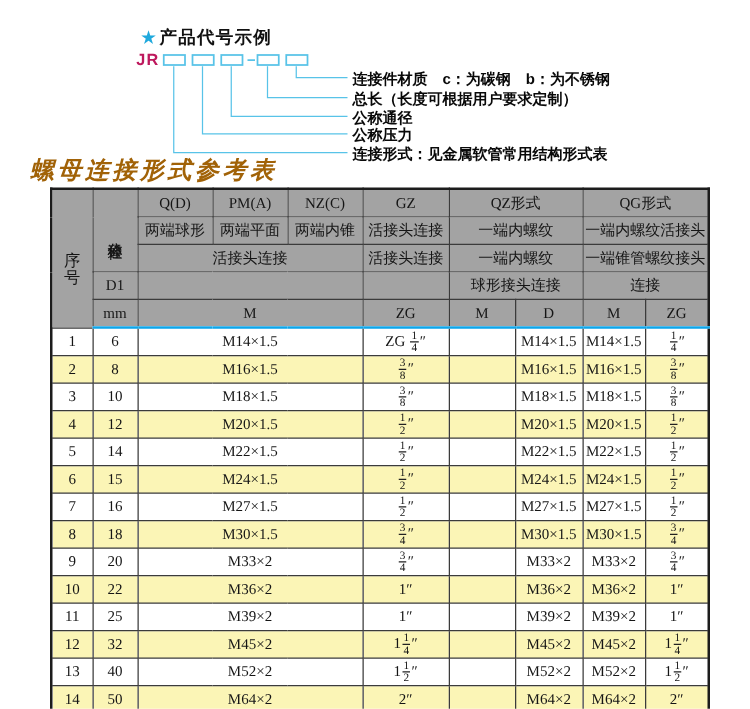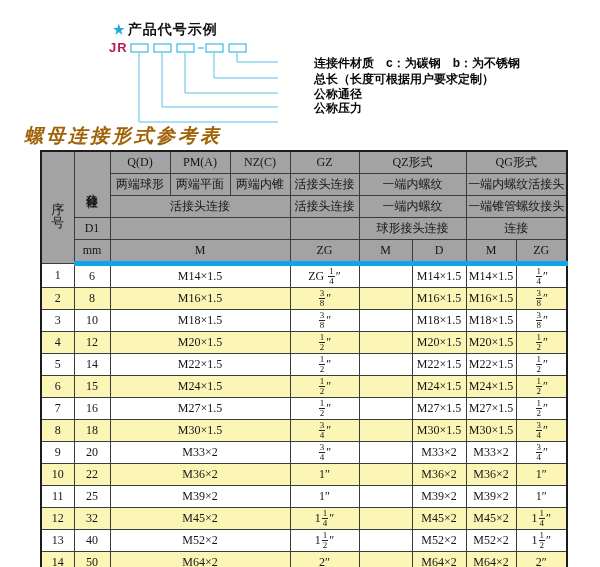--- a/index.html
+++ b/index.html
@@ -8,36 +8,36 @@
 
   
   .diagram{position:absolute;left:0;top:0;width:536px;height:150px;}
   .diagram svg{position:absolute;left:0;top:0;pointer-events:none;}
   .diag-heading{position:absolute;left:113px;top:21px;font-size:14px;font-weight:bold;
                 letter-spacing:1px;white-space:nowrap;}
   .diag-heading .star{color:#1fa9dd;margin-right:2px;font-size:13px;}
   .code-prefix{position:absolute;left:109px;top:40px;font-size:13px;font-weight:bold;
                color:#be185d;letter-spacing:1px;}
   .diag-label{position:absolute;left:282px;font-size:12px;font-weight:bold;
-              white-space:nowrap;color:#090909;margin-left:32px;}
+              white-space:nowrap;color:#090909;}
 
   
   .table-title{position:absolute;left:24px;top:123px;
                font-family:"DejaVu Serif", serif;font-style:italic;font-weight:bold;
                font-size:19px;letter-spacing:3px;color:#a16207;white-space:nowrap;}
 
   
   table.nut{position:absolute;left:40px;top:150px;border-collapse:collapse;
             table-layout:fixed;width:526px;
             font-family:"Liberation Serif", serif;font-size:12px;color:#151515;
             border:2px solid #1c1c1c;}
   table.nut th, table.nut td{border:1px solid #3b3b3b;text-align:center;
             vertical-align:middle;padding:0;overflow:hidden;}
   table.nut thead th{background:#a3a3a3;font-weight:normal;height:21px;}
-  table.nut thead tr.mm-row th{border-bottom:5px solid #0ea5e9;margin-top:44px;}
+  table.nut thead tr.mm-row th{border-bottom:2px solid #0ea5e9;margin-top:44px;}
   table.nut tbody td{height:21px;background:#ffffff;}
   table.nut tbody tr.alt td{background:#fbf5b6;}
   .vert{display:inline-block;writing-mode:vertical-rl;text-orientation:upright;line-height:1;}
   .vert.seq{letter-spacing:15px;font-size:13px;}
   .vert.dn{letter-spacing:1px;font-size:12px;}
   .latin{font-family:"Liberation Serif", serif;}
 
   
   .frac{display:inline-flex;flex-direction:column;vertical-align:middle;
         line-height:1.05;font-size:9px;margin:0 1px;}
@@ -70,20 +70,21 @@
 
   <div class="diag-heading">
     <span class="star">★</span><span>产品代号示例</span>
   </div>
   <div class="code-prefix">JR</div>
 
   <div class="diag-label" style="top:55px;">连接件材质　c：为碳钢　b：为不锈钢</div>
   <div class="diag-label" style="top:71px;">总长（长度可根据用户要求定制）</div>
   <div class="diag-label" style="top:86px;">公称通径</div>
   <div class="diag-label" style="top:100px;">公称压力</div>
+  <div class="diag-label" style="top:115px;">连接形式：见金属软管常用结构形式表</div>
 </div>
 
 <div class="table-title">螺母连接形式参考表</div>
 
 <table class="nut">
   <colgroup>
     <col style="width:33px">
       <col style="width:36px">
     <col style="width:60px">
       <col style="width:60px">

